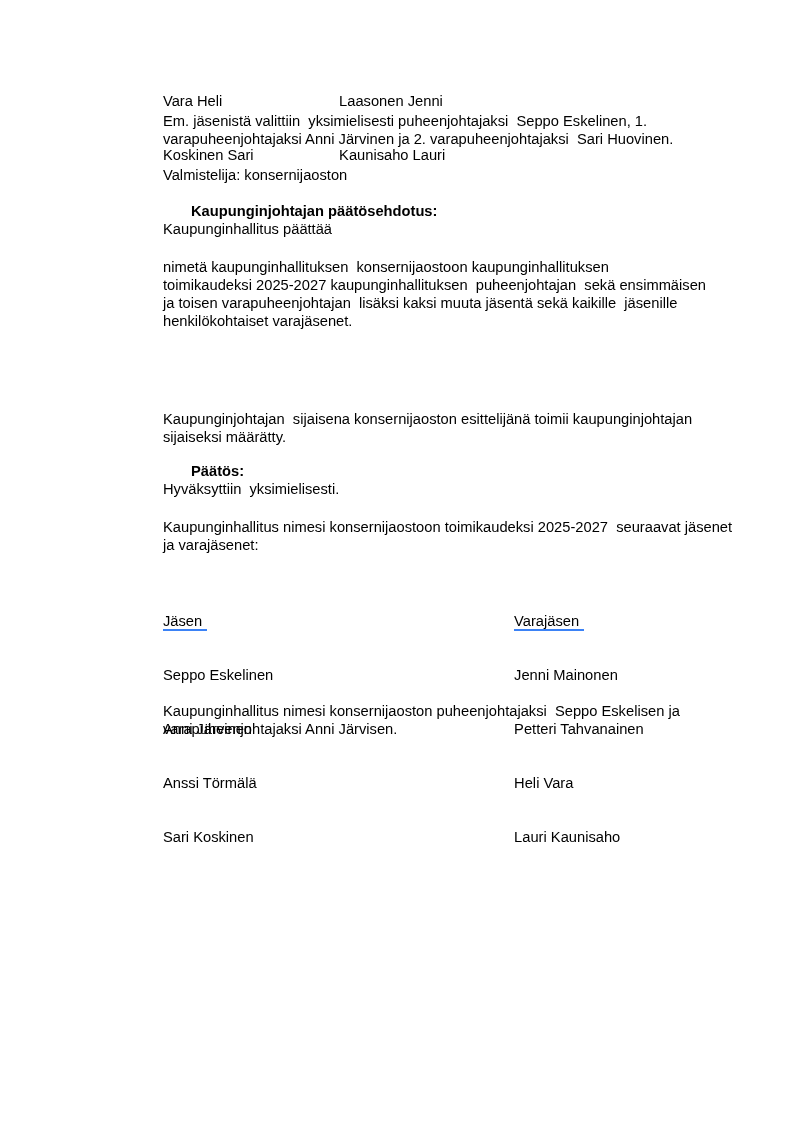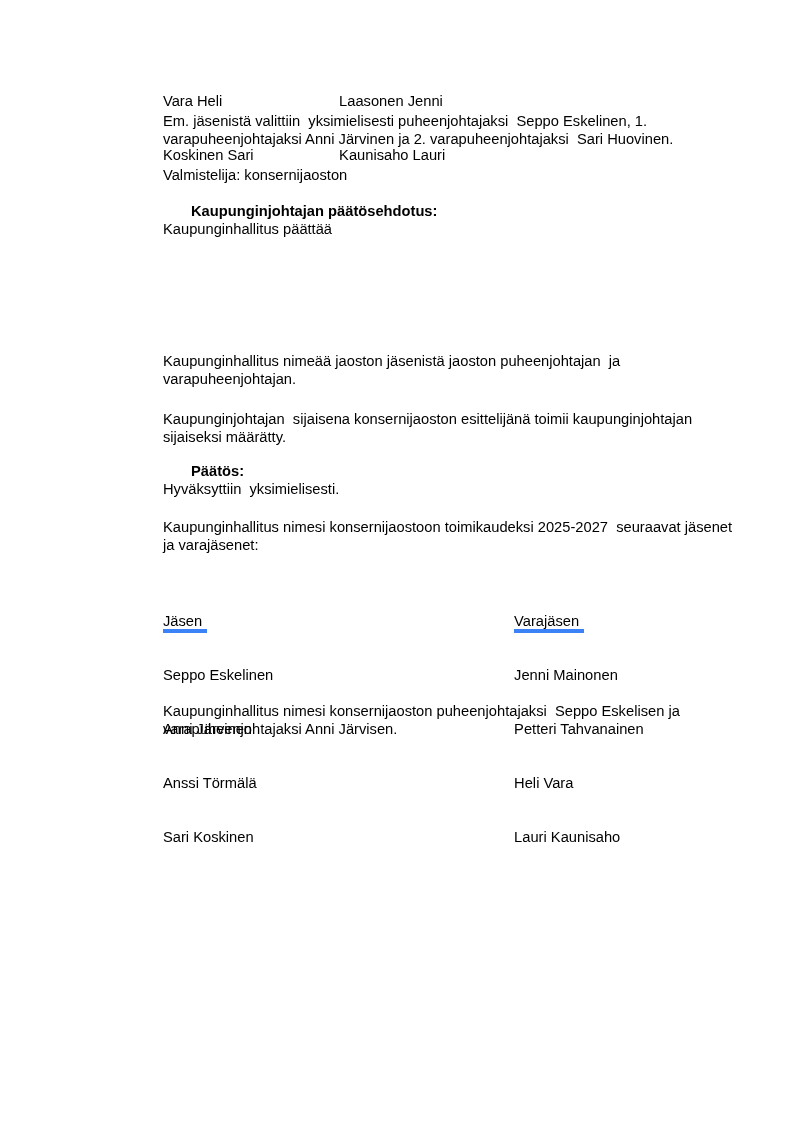--- a/index.html
+++ b/index.html
@@ -21,21 +21,21 @@
     width: 590px;
     margin: 0;
     white-space: pre-wrap;
   }
   .bold { font-weight: bold; margin-left: 28px; }
   .row { height: 18px; white-space: normal; }
   .att-c1 { display: inline-block; width: 172px; }
   .att-c2 { display: inline-block; text-align: center; }
   .m-c1 { display: inline-block; width: 347px; }
   .m-c2 { display: inline-block; }
-  .u { border-bottom: 4px solid #3b82f6; padding-right: 5px; text-align: right; }
+  .u { border-bottom: 2px solid #3b82f6; padding-right: 5px; text-align: right; }
 </style>
 </head>
 <body>
 
 <div class="page">
 
   <section class="block" style="top:56px">
     <div class="row">
       <span class="att-c1">Vara Heli</span>
       <span class="att-c2">Laasonen Jenni</span>
@@ -47,23 +47,25 @@
   </section>
 
   <p class="block" style="top:112px">Em. jäsenistä valittiin  yksimielisesti puheenjohtajaksi  Seppo Eskelinen, 1.
 varapuheenjohtajaksi Anni Järvinen ja 2. varapuheenjohtajaksi  Sari Huovinen.</p>
 
   <p class="block" style="top:166px">Valmistelija: konsernijaoston</p>
 
   <p class="block bold" style="top:202px">Kaupunginjohtajan päätösehdotus:</p>
   <p class="block" style="top:220px">Kaupunginhallitus päättää</p>
 
+  <p class="block" style="top:258px">nimetä kaupunginhallituksen  konsernijaostoon kaupunginhallituksen
+toimikaudeksi 2025-2027 kaupunginhallituksen  puheenjohtajan  sekä ensimmäisen
+ja toisen varapuheenjohtajan  lisäksi kaksi muuta jäsentä sekä kaikille  jäsenille
+henkilökohtaiset varajäsenet.</p>
 
-  <p class="block" style="top:352px">Kaupunginhallitus nimeää jaoston jäsenistä jaoston puheenjohtajan  ja
-varapuheenjohtajan.</p>
 
   <p class="block" style="top:410px">Kaupunginjohtajan  sijaisena konsernijaoston esittelijänä toimii kaupunginjohtajan
 sijaiseksi määrätty.</p>
 
   <p class="block bold" style="top:462px">Päätös:</p>
   <p class="block" style="top:480px">Hyväksyttiin  yksimielisesti.</p>
 
   <p class="block" style="top:518px">Kaupunginhallitus nimesi konsernijaostoon toimikaudeksi 2025-2027  seuraavat jäsenet
 ja varajäsenet:</p>
 

